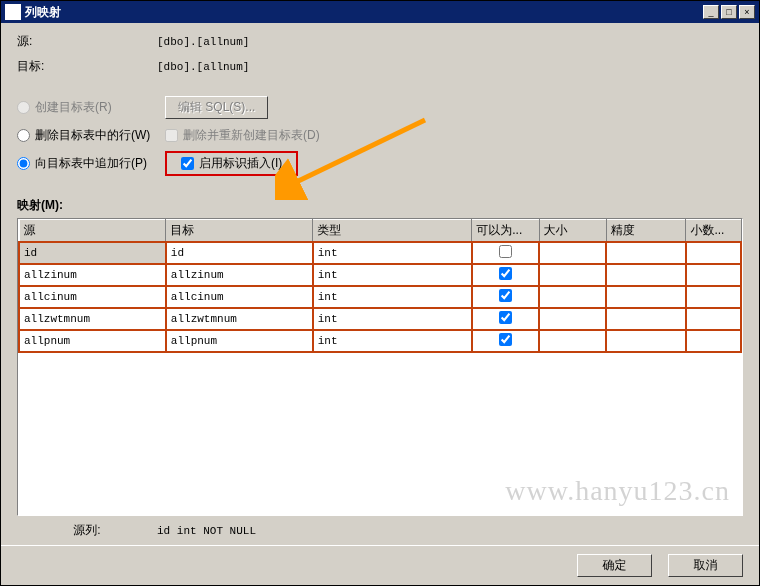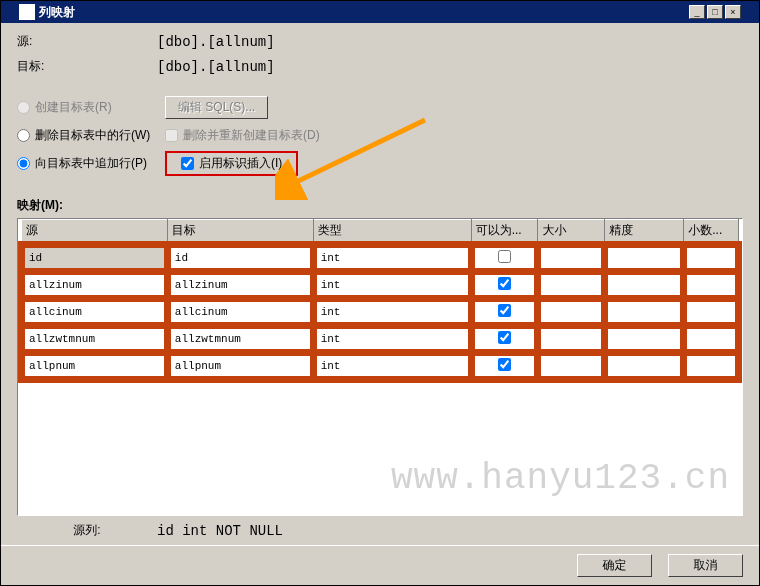--- a/index.html
+++ b/index.html
@@ -20,21 +20,21 @@
     background: #d4d0c8;
     display: flex;
     flex-direction: column;
   }
   .titlebar {
     height: 22px;
     background: #0a246a;
     color: #fff;
     display: flex;
     align-items: center;
-    padding: 0 18px;
+    padding: 0 4px;
   }
   .titlebar-icon {
     width: 16px; height: 16px;
     background: #fff;
     margin-right: 4px;
     display: inline-block;
   }
   .titlebar-title { flex: 1; font-weight: bold; font-family: "SimSun","宋体",sans-serif; font-size:12px;}
   .titlebar-buttons { display: flex; gap: 2px; }
   .tbb {
@@ -54,21 +54,21 @@
     padding: 10px 16px 6px 16px;
     display: flex;
     flex-direction: column;
   }
   .row {
     display: flex;
     align-items: center;
     margin-bottom: 8px;
   }
   .row .label { width: 140px; }
-  .mono { font-family: "Courier New", monospace; font-size: 14px; text-align: right; }
+  .mono { font-family: "Courier New", monospace; font-size: 11px; text-align: right; }
   .opts { margin-top: 10px; }
   .opt-row { display: flex; align-items: center; height: 28px; }
   .opt-row .opt { width: 148px; display: flex; align-items: center; gap: 5px; }
   .opt-row .opt2 { display: flex; align-items: center; gap: 5px; }
   input[type=radio], input[type=checkbox] { margin: 0; width:13px; height:13px; }
   .disabled-text { color: #808080; }
   .btn {
     height: 23px;
     padding: 0 12px;
     background: #d4d0c8;
@@ -103,21 +103,21 @@
     background: #d4d0c8;
     border: 1px solid #808080;
     border-top-color:#fff;
     border-left-color:#fff;
     text-align: left;
     padding: 2px 4px;
     height: 18px;
     font-weight: normal;
   }
   td {
-    border: 7px solid #c2410c;
+    border: 2px solid #c2410c;
     padding: 2px 4px;
     height: 18px;
     font-family: "Courier New", monospace;
     font-size: 11px;
   }
   td.cb { text-align: center; }
   col.c-src { width: 120px; }
   col.c-tgt { width: 120px; }
   col.c-type { width: 130px; }
   col.c-null { width: 55px; }
@@ -137,24 +137,24 @@
     justify-content: flex-end;
     align-items: center;
     padding-right: 16px;
     gap: 16px;
     background: #d4d0c8;
   }
   .dialog-buttons .btn { width: 75px; }
   .watermark {
     position: absolute;
     right: 30px;
-    top: 458px;
-    font-size: 36px;
+    top: 475px;
+    font-size: 28px;
     color: rgba(128,128,128,0.35);
-    font-family: Liberation Mono, monospace;
+    font-family: Liberation Serif, serif;
     letter-spacing: 1px;
     pointer-events: none;
   }
   .arrow-svg {
     position: absolute;
     left: 275px;
     top: 110px;
     pointer-events: none;
   }
 </style>

